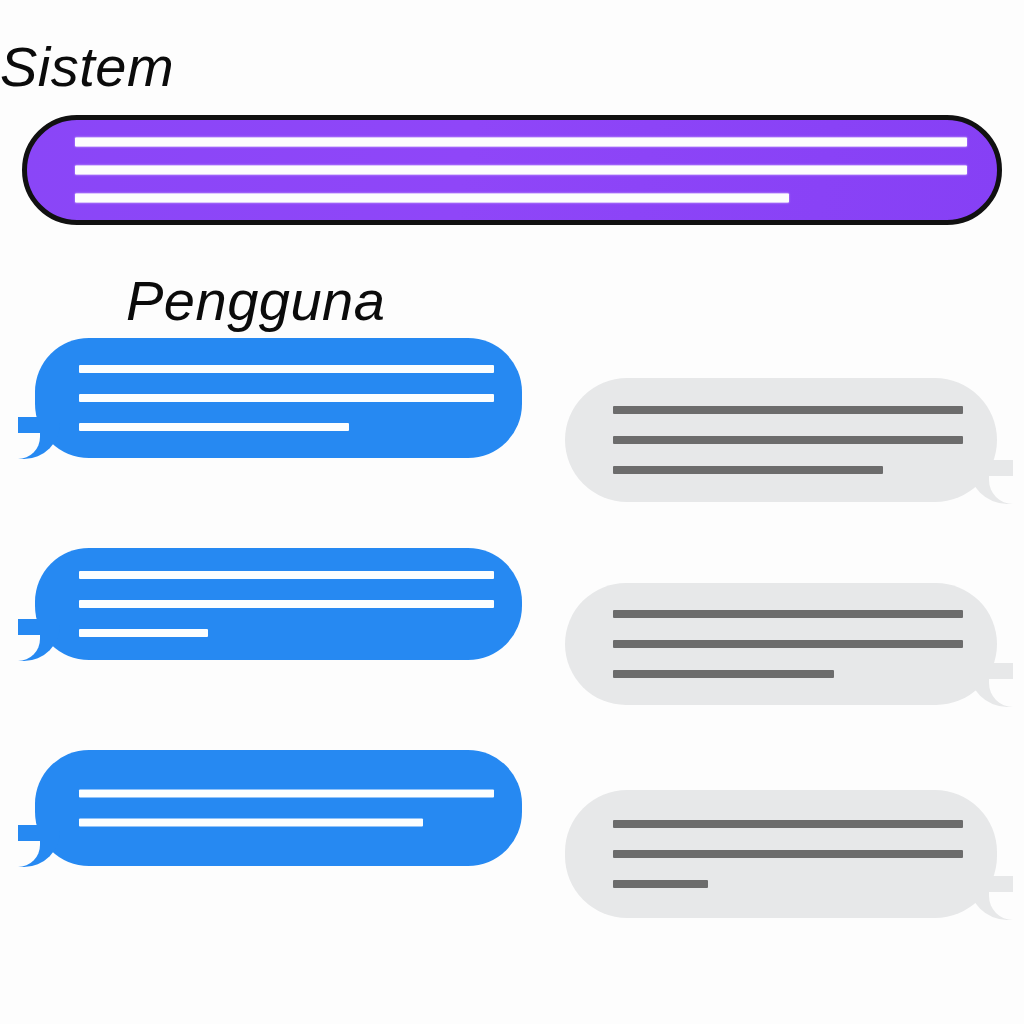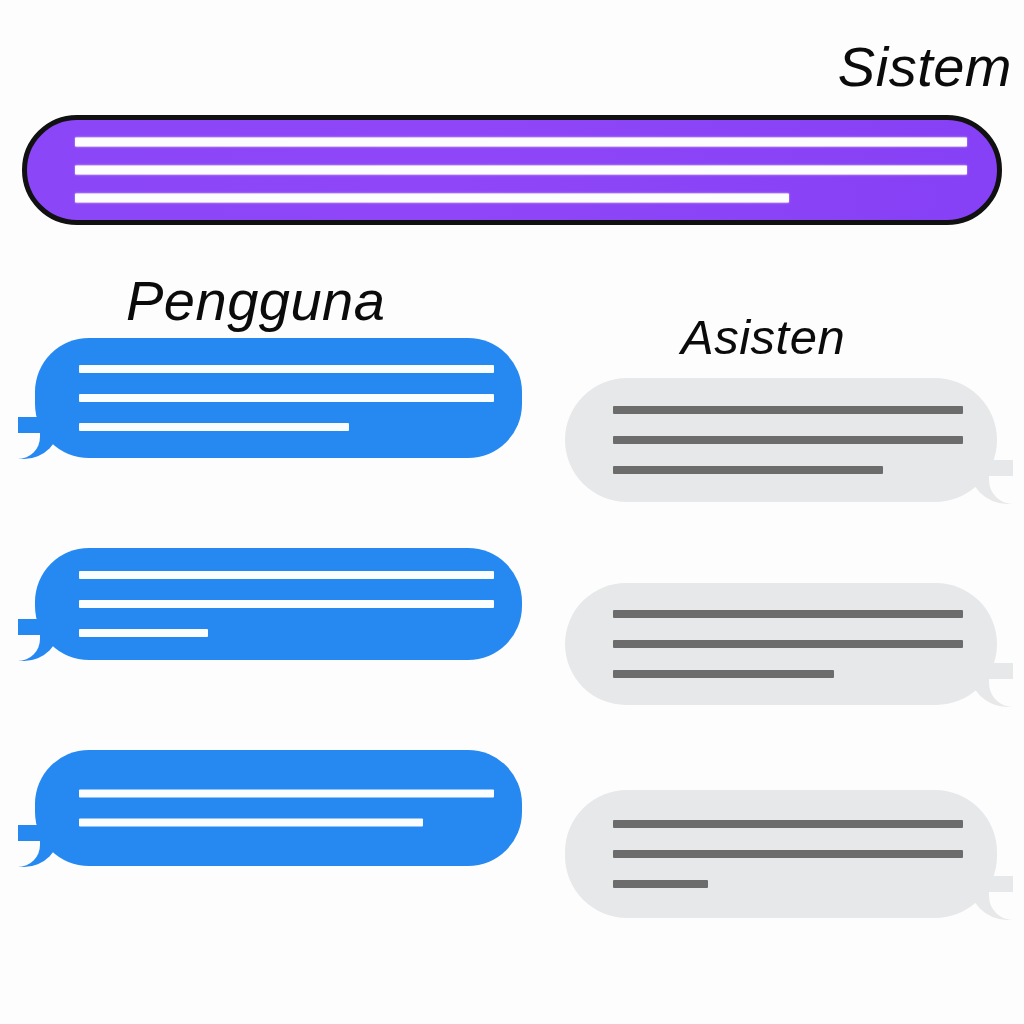--- a/index.html
+++ b/index.html
@@ -25,23 +25,23 @@
     font-family: "Liberation Sans", sans-serif;
     font-style: italic;
     font-weight: 400;
     color: #0b0b0b;
     white-space: nowrap;
     letter-spacing: 0.5px;
     z-index: 30;
   }
   #label-sistem {
     left: 0;
-    right: 12px;
+    right: 0;
     top: 34px;
-    text-align: right;
+    text-align: left;
     font-size: 56px;
   }
   #label-pengguna {
     left: 126px;
     top: 268px;
     font-size: 56px;
   }
   #label-asisten {
     left: 681px;
     top: 309px;
@@ -193,21 +193,20 @@
   <div id="system-bubble" style="left: 22px; top: 115px; width: 980px; height: 110px;">
     <div class="line-stack">
       <div class="sys-line" style="width: 100%;"></div>
       <div class="sys-line" style="width: 100%;"></div>
       <div class="sys-line" style="width: 80%;"></div>
     </div>
   </div>
 
   <div class="role-label" id="label-pengguna">Pengguna</div>
 
-  <div class="role-label" id="label-asisten">Asisten</div>
 
   <div id="bubbles-layer">
       <div class="bubble user" style="left: 35px; top: 338px; width: 487px; height: 120px;">
         <div class="body"></div>
         <div class="tail"></div>
         <div class="lines">
           <div class="txt-line" style="width: 100%;"></div>
           <div class="txt-line" style="width: 100%;"></div>
           <div class="txt-line" style="width: 65%;"></div>
         </div>

